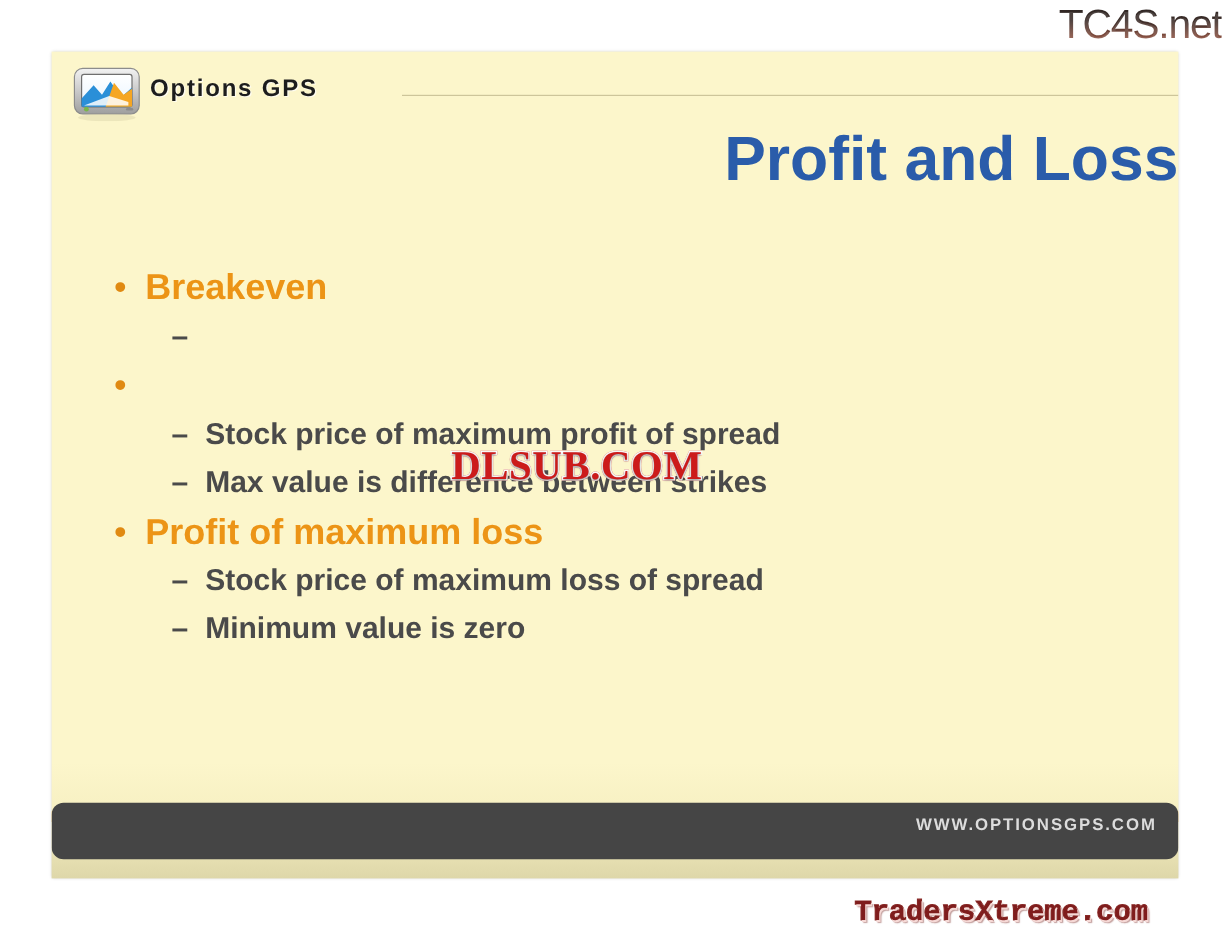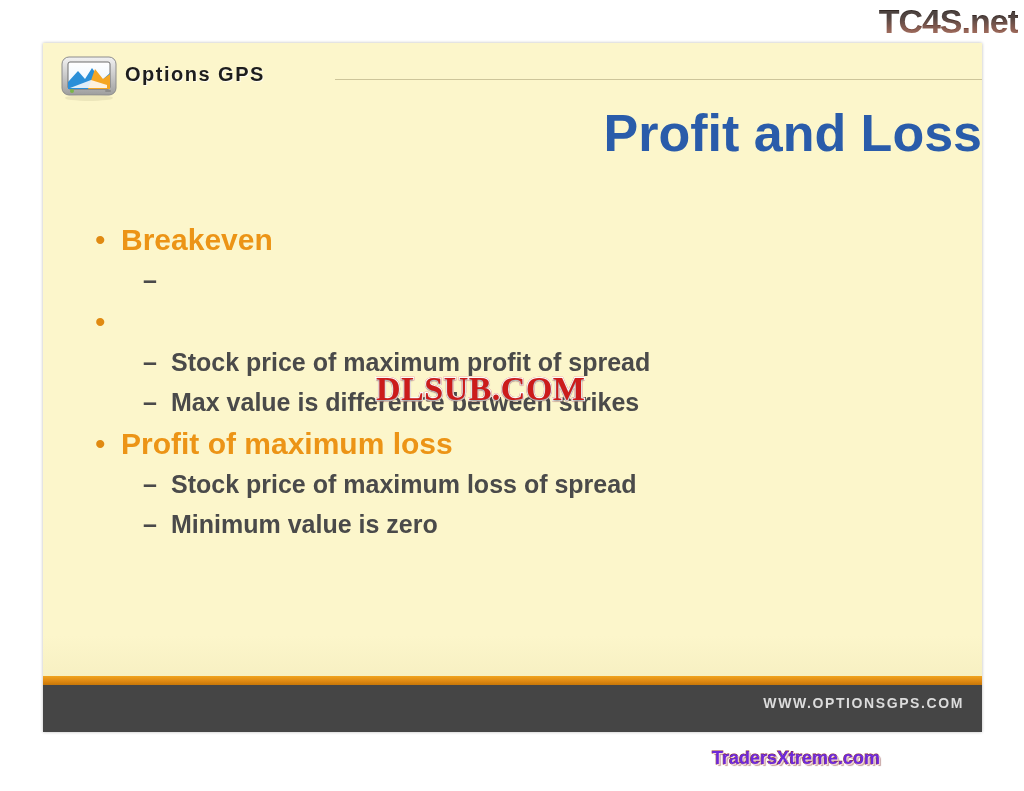--- a/index.html
+++ b/index.html
@@ -14,21 +14,21 @@
     overflow: hidden;
     font-family: "Liberation Sans", sans-serif;
   }
 
   
   .tc4s-watermark {
     position: absolute;
     top: 2px;
     right: 6px;
     font-family: "Liberation Sans", sans-serif;
-    font-weight: bold;
+    font-weight: normal;
     font-size: 34px;
     letter-spacing: -1px;
     line-height: 38px;
     background: linear-gradient(180deg, #2a2523 0%, #3a2b27 40%, #7d4a3c 72%, #b8705c 100%);
     -webkit-background-clip: text;
     background-clip: text;
     color: transparent;
     text-shadow: 0 1px 0 rgba(255,255,255,0.12);
   }
 
@@ -172,46 +172,47 @@
     position: absolute;
     left: 0;
     bottom: 47px;
     width: 100%;
     height: 9px;
     background: linear-gradient(180deg, #f0a41f 0%, #e08a12 55%, #c77709 100%);
   }
   .footer-bar {
     position: absolute;
     left: 0;
-    bottom: 0;
+    bottom: 16px;
     width: 100%;
     height: 47px;
     background: #454545;
+    border-radius: 10px;
   }
   .footer-url {
     position: absolute;
     right: 18px;
     top: 10px;
     font-family: "Liberation Sans", sans-serif;
     font-size: 14px;
     font-weight: bold;
     letter-spacing: 1.6px;
     color: #dcdcdc;
   }
 
   
   .traders-logo {
     position: absolute;
     left: 712px;
     top: 748px;
-    font-family: Liberation Sans, sans-serif;
-    font-weight: bold;
-    font-size: 18px;
+    font-family: Liberation Mono, monospace;
+    font-weight: bold;
+    font-size: 24px;
     letter-spacing: 0px;
-    color: #6d28d9;
+    color: #7f1d1d;
     -webkit-text-stroke: 1px #8d2f2b;
     paint-order: stroke fill;
     text-shadow: 1px 1px 0 #f6d9d6, 2px 2px 1px rgba(120,40,36,0.45);
   }
 </style>
 </head>
 <body>
 
 <div class="tc4s-watermark">TC4S.net</div>
 

